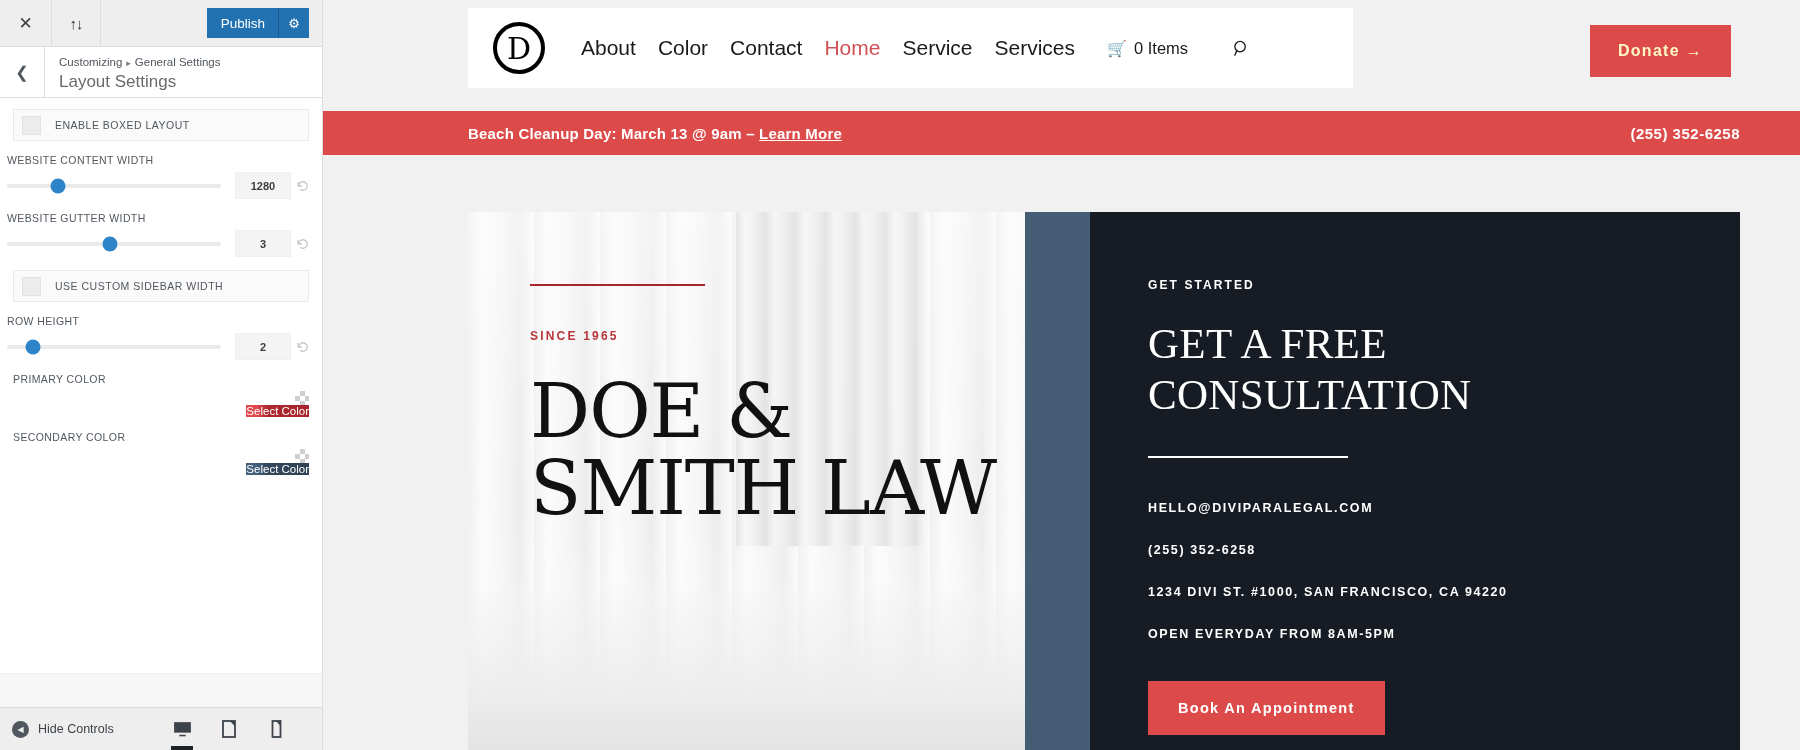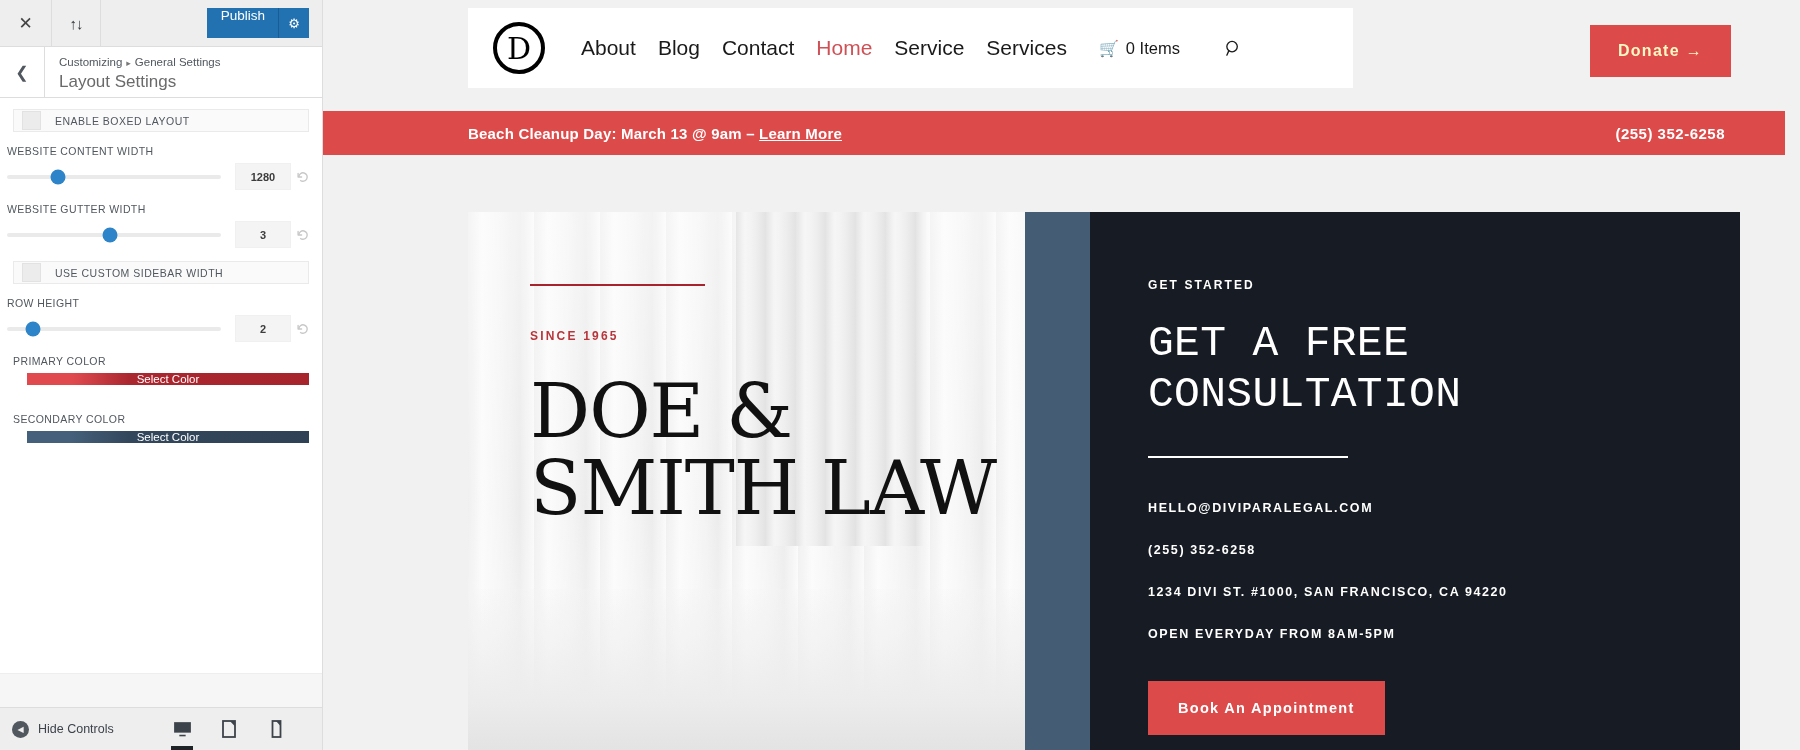--- a/index.html
+++ b/index.html
@@ -34,21 +34,21 @@
     width: 49px; display: flex; align-items: center; justify-content: center;
     border-right: 1px solid #ddd; cursor: pointer;
     color: #32373c; font-size: 15px; font-weight: 700; letter-spacing: -1px;
   }
   .cz-topbar-spacer { flex: 1; }
   .cz-publish-wrap {
     display: flex; align-items: center; padding-right: 13px;
   }
   .cz-publish {
     background: #2271b1; color: #fff;
-    height: 30px; display: flex; 
+    height: 30px; display: flex; align-items: center;
     font-size: 13.5px; cursor: pointer;
   }
   .cz-publish .lbl { padding: 0 13px 0 14px; font-weight: 400; }
   .cz-publish .gear {
     width: 31px; height: 30px; display: flex; align-items: center; justify-content: center;
     border-left: 1px solid #1b5d92; font-size: 13px;
   }
 
   .cz-header {
     flex: 0 0 51px; display: flex; align-items: stretch;
@@ -69,21 +69,21 @@
   .ctrl { padding: 0 7px; margin-bottom: 13px; }
   .ctrl-label {
     font-size: 10.5px; letter-spacing: .4px; color: #50575e;
     text-transform: uppercase; display: block; margin-bottom: 6px;
   }
 
   
   .ctrl-check {
     margin: 0 13px 13px 13px;
     border: 1px solid #eaeaea; background: #fafafa;
-    height: 23px; display: flex; align-items: center; padding: 0 8px;
+    height: 32px; display: flex; align-items: center; padding: 0 8px;
     cursor: pointer;
   }
   .ctrl-check .box {
     width: 19px; height: 19px; background: #ececec; border: 1px solid #e2e2e2;
     flex: 0 0 19px; margin-right: 14px;
   }
   .ctrl-check .txt {
     font-size: 10.5px; letter-spacing: .5px; color: #50575e; text-transform: uppercase;
   }
 
@@ -103,22 +103,22 @@
     font-size: 11px; font-weight: bold; color: #3c3c3c; flex: 0 0 56px;
   }
   .slider-reset {
     width: 24px; flex: 0 0 24px; display: flex; align-items: center; justify-content: center;
     color: #c8c8c8; cursor: pointer;
   }
 
   
   .color-ctrl { padding: 0 13px; margin-bottom: 15px; }
   .color-btn-wrap {
-    display: flex; align-items: flex-start; height: 25px;
-    position: relative; margin-left: 5px;
+    display: flex; align-items: flex-end; height: 25px;
+    position: relative; margin-left: 5px; flex-direction: column;
   }
   .color-alpha {
     width: 14px; flex: 0 0 14px;
     background-image:
       linear-gradient(45deg, #cfcfcf 25%, transparent 25%, transparent 75%, #cfcfcf 75%),
       linear-gradient(45deg, #cfcfcf 25%, transparent 25%, transparent 75%, #cfcfcf 75%);
     background-size: 10px 10px;
     background-position: 0 0, 5px 5px;
     background-color: #fff;
     margin-left: -5px;
@@ -181,21 +181,21 @@
 
   .donate-btn {
     position: absolute; right: 69px; top: 25px;
     background: #dd4murky;
     background: #dc4a4a; color: #fef9c3;
     padding: 17px 28px; font-size: 16px; font-weight: bold;
     letter-spacing: 1.3px; cursor: pointer; white-space: nowrap;
   }
 
   .alert-bar {
-    position: absolute; left: 0; right: 15px; top: 111px; height: 44px;
+    position: absolute; left: 0; right: 0; top: 111px; height: 44px;
     background: #dc4a4a; display: flex; align-items: center;
   }
   .alert-text {
     margin-left: 145px; color: #fff; font-size: 15px; font-weight: bold; letter-spacing: .2px;
   }
   .alert-text a { color: #fff; text-decoration: underline; }
   .alert-phone {
     margin-left: auto; margin-right: 60px; color: #fff;
     font-size: 15px; font-weight: bold; letter-spacing: .5px;
   }
@@ -232,21 +232,21 @@
     margin-top: 30px; font-family: "DejaVu Serif", serif;
     font-size: 75px; line-height: 1.03; color: #111; font-weight: 400;
     letter-spacing: -1px; white-space: nowrap;
   }
 
   .hero-right { flex: 1; display: flex; }
   .hero-strip { flex: 0 0 65px; background: #455d74; }
   .hero-card { flex: 1; background: #171c24; padding: 66px 0 0 58px; position: relative; }
   .card-eyebrow { color: #fff; font-size: 12px; font-weight: bold; letter-spacing: 2.1px; }
   .card-heading {
-    margin-top: 27px; font-family: Liberation Mono, monospace; color: #fff;
+    margin-top: 27px; font-family: Liberation Serif, serif; color: #fff;
     font-size: 43px; line-height: 1.18; font-weight: 400; letter-spacing: .3px;
   }
   .card-rule { width: 200px; height: 2px; background: #fff; margin-top: 36px; }
   .card-list { margin-top: 43px; }
   .card-list li {
     list-style: none; color: #fff; font-size: 12.5px; font-weight: bold;
     letter-spacing: 1.6px; margin-bottom: 28px;
   }
   .card-cta {
     display: inline-block; background: #dc4a4a; color: #fff;
@@ -391,21 +391,21 @@
     </div>
   </div>
 
   <div id="preview">
 
     <div class="site-nav-outer">
       <div class="site-nav">
         <div class="logo-d">D</div>
         <div class="nav-links">
           <a href="#">About</a>
-          <a href="#">Blog</a>
+          <a href="#">Color</a>
           <a href="#">Contact</a>
           <a href="#" class="active">Home</a>
           <a href="#">Service</a>
           <a href="#">Services</a>
           <span class="nav-cart">
             <span class="cart-ico">🛒</span>
             <span class="cart-txt">0 Items</span>
           </span>
           <span class="nav-search">
             <svg width="19" height="19" viewBox="0 0 20 20" fill="none" stroke="#1a1a1a" stroke-width="1.4">

